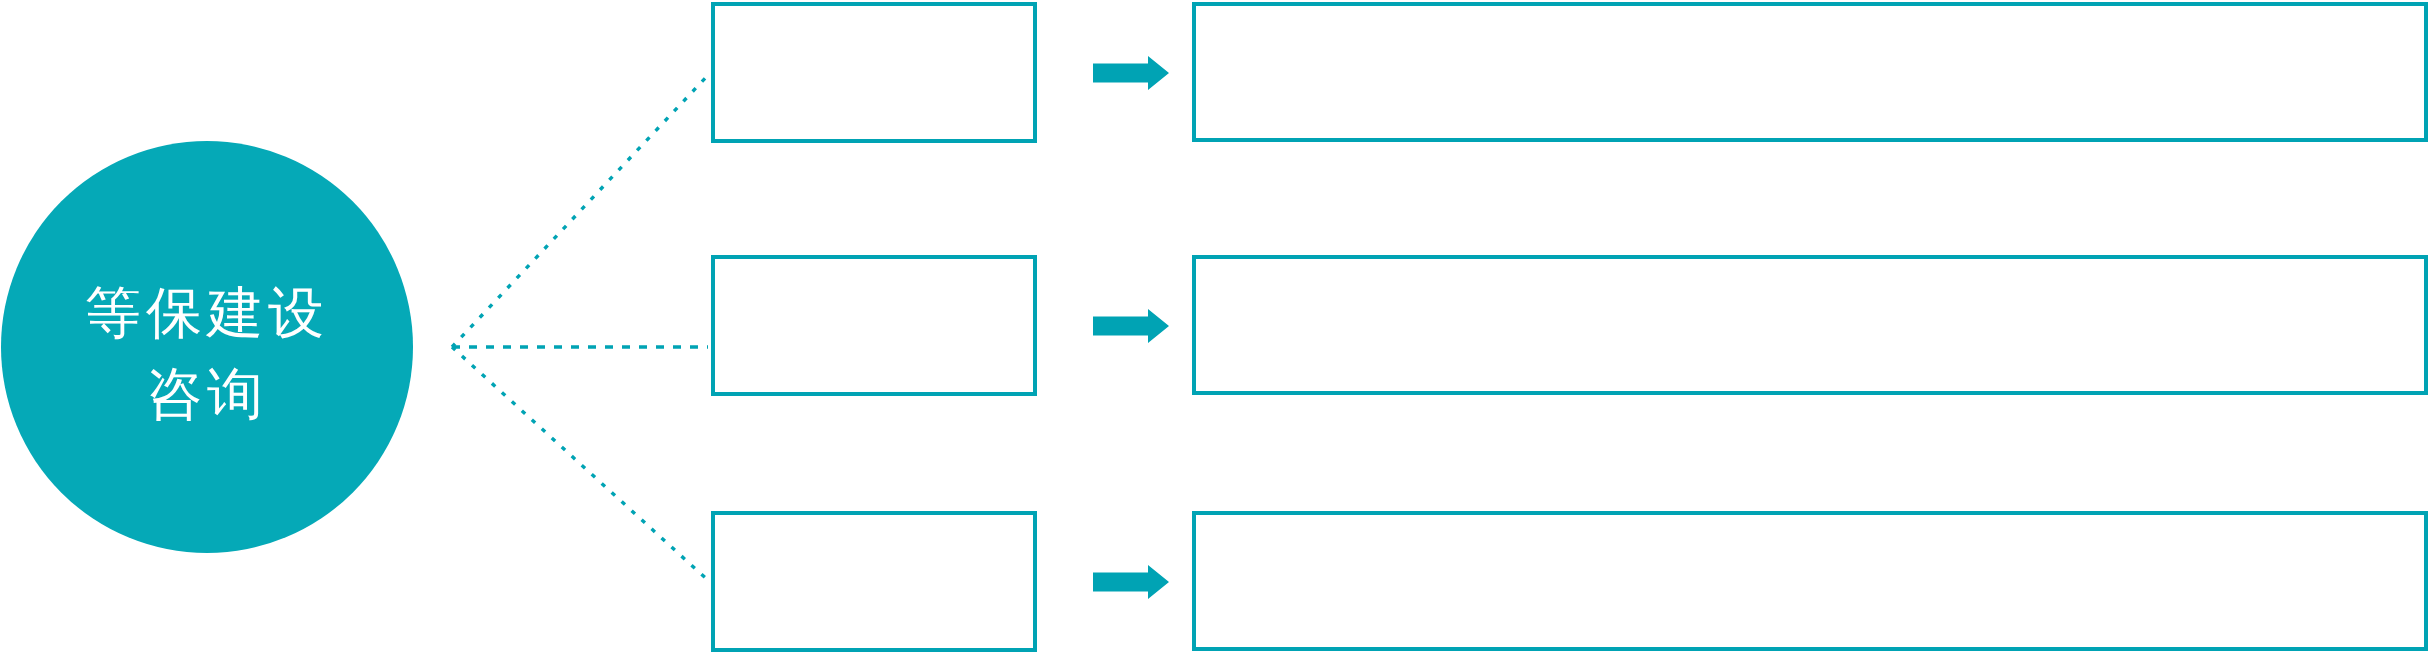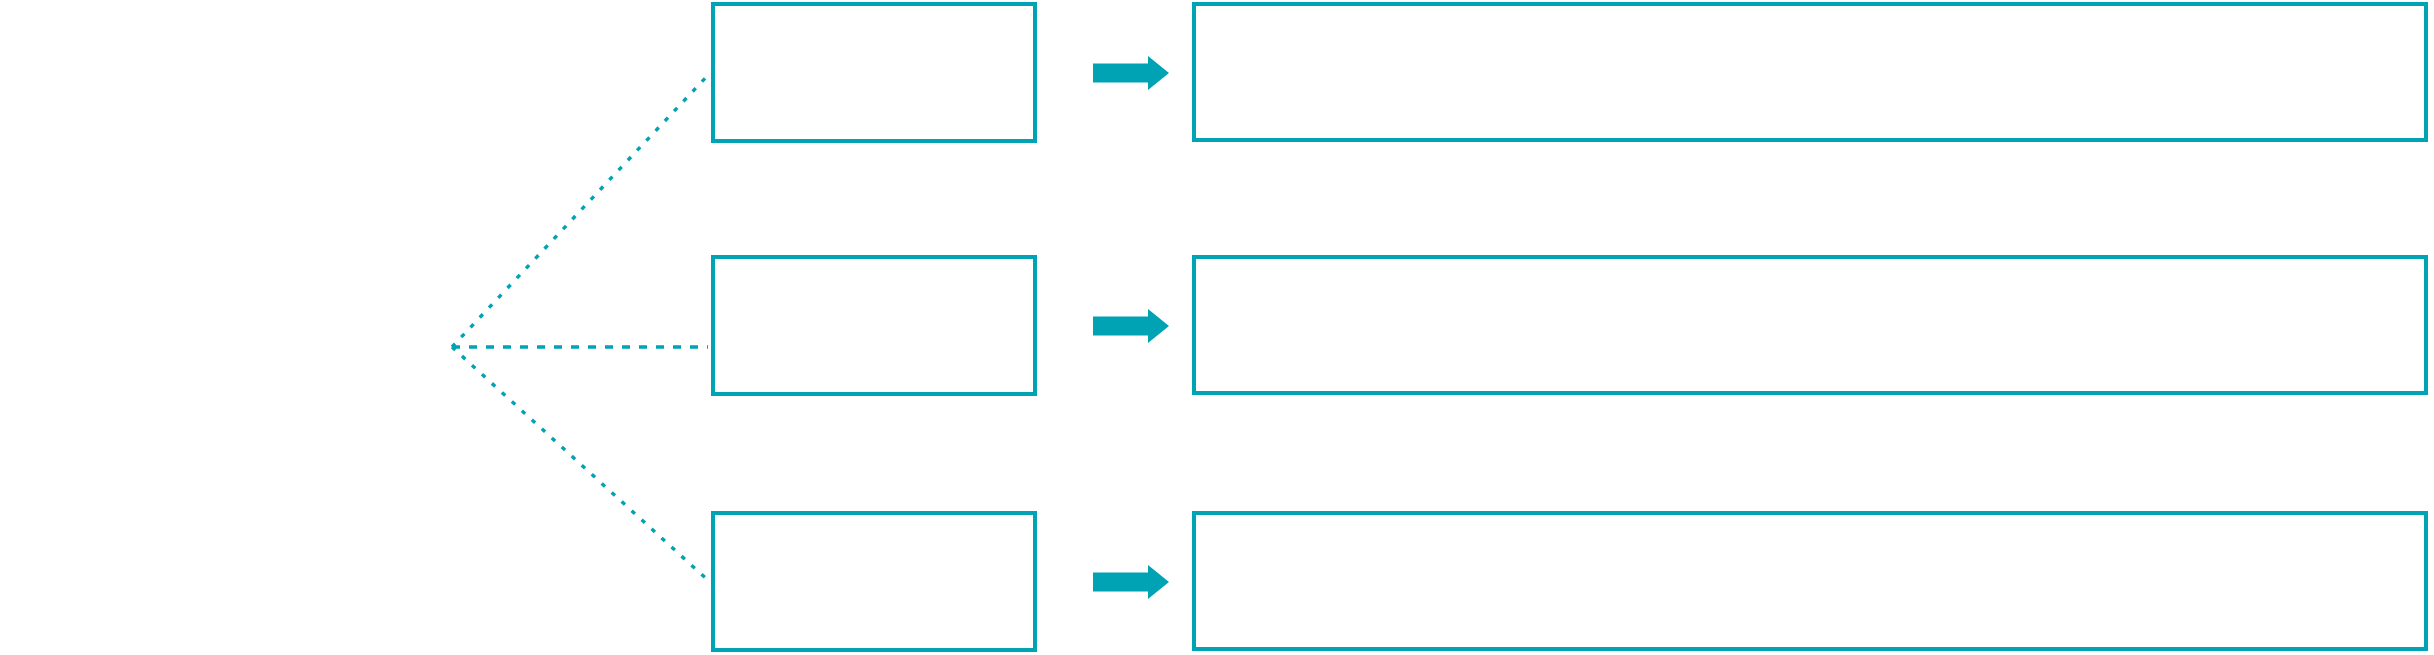--- a/index.html
+++ b/index.html
@@ -86,20 +86,26 @@
 <body>
 
 <div class="canvas">
 
   <svg class="connectors" viewBox="0 0 2434 655" xmlns="http://www.w3.org/2000/svg">
     <line x1="452" y1="347" x2="711" y2="72" class="dash-dot"></line>
     <line x1="452" y1="347" x2="708" y2="347" class="dash-long"></line>
     <line x1="452" y1="347" x2="711" y2="583" class="dash-dot"></line>
   </svg>
 
+  <div class="topic-circle">
+    <div class="circle-label">
+      <span>等保建设</span>
+      <span>咨询</span>
+    </div>
+  </div>
 
   <div class="small-box r1-box"></div>
   <svg class="arrow r1-arrow" viewBox="0 0 78 36" xmlns="http://www.w3.org/2000/svg">
     <polygon points="1,8.5 56,8.5 56,1 77,18 56,35 56,27.5 1,27.5"></polygon>
   </svg>
   <div class="big-box r1-box"></div>
 
   <div class="small-box r2-box"></div>
   <svg class="arrow r2-arrow" viewBox="0 0 78 36" xmlns="http://www.w3.org/2000/svg">
     <polygon points="1,8.5 56,8.5 56,1 77,18 56,35 56,27.5 1,27.5"></polygon>

